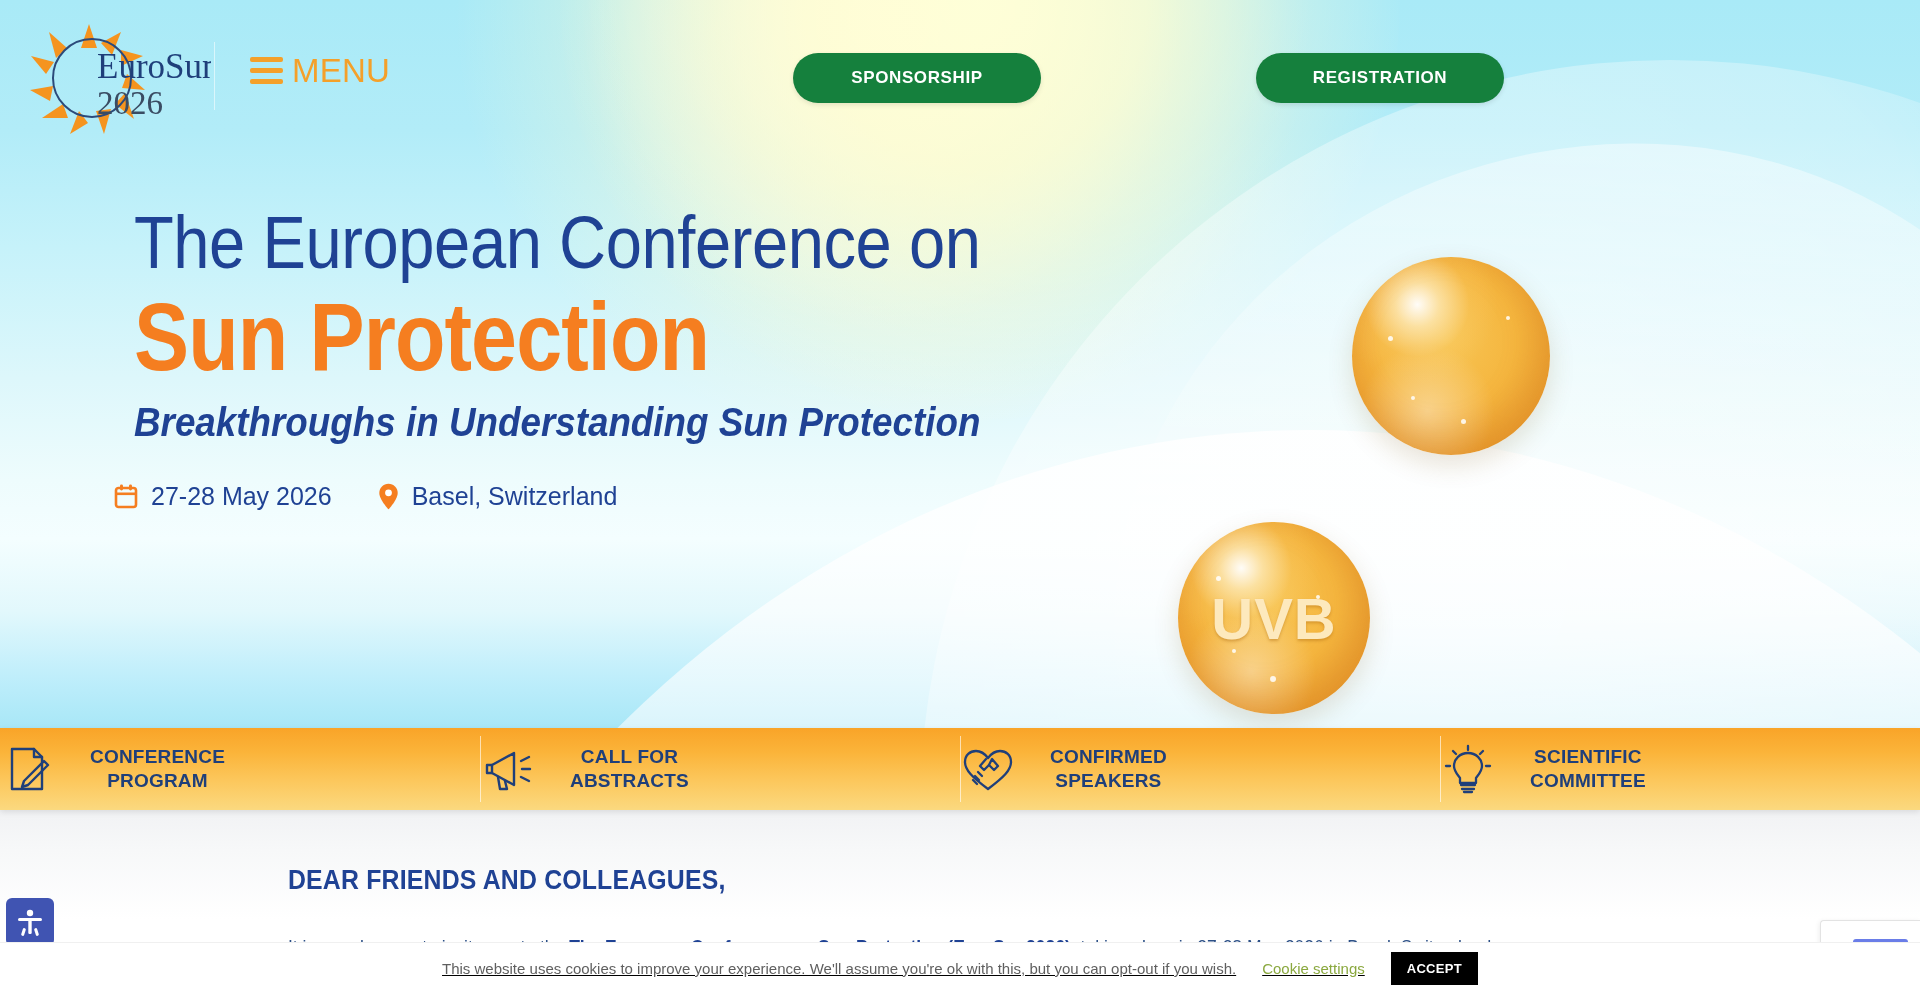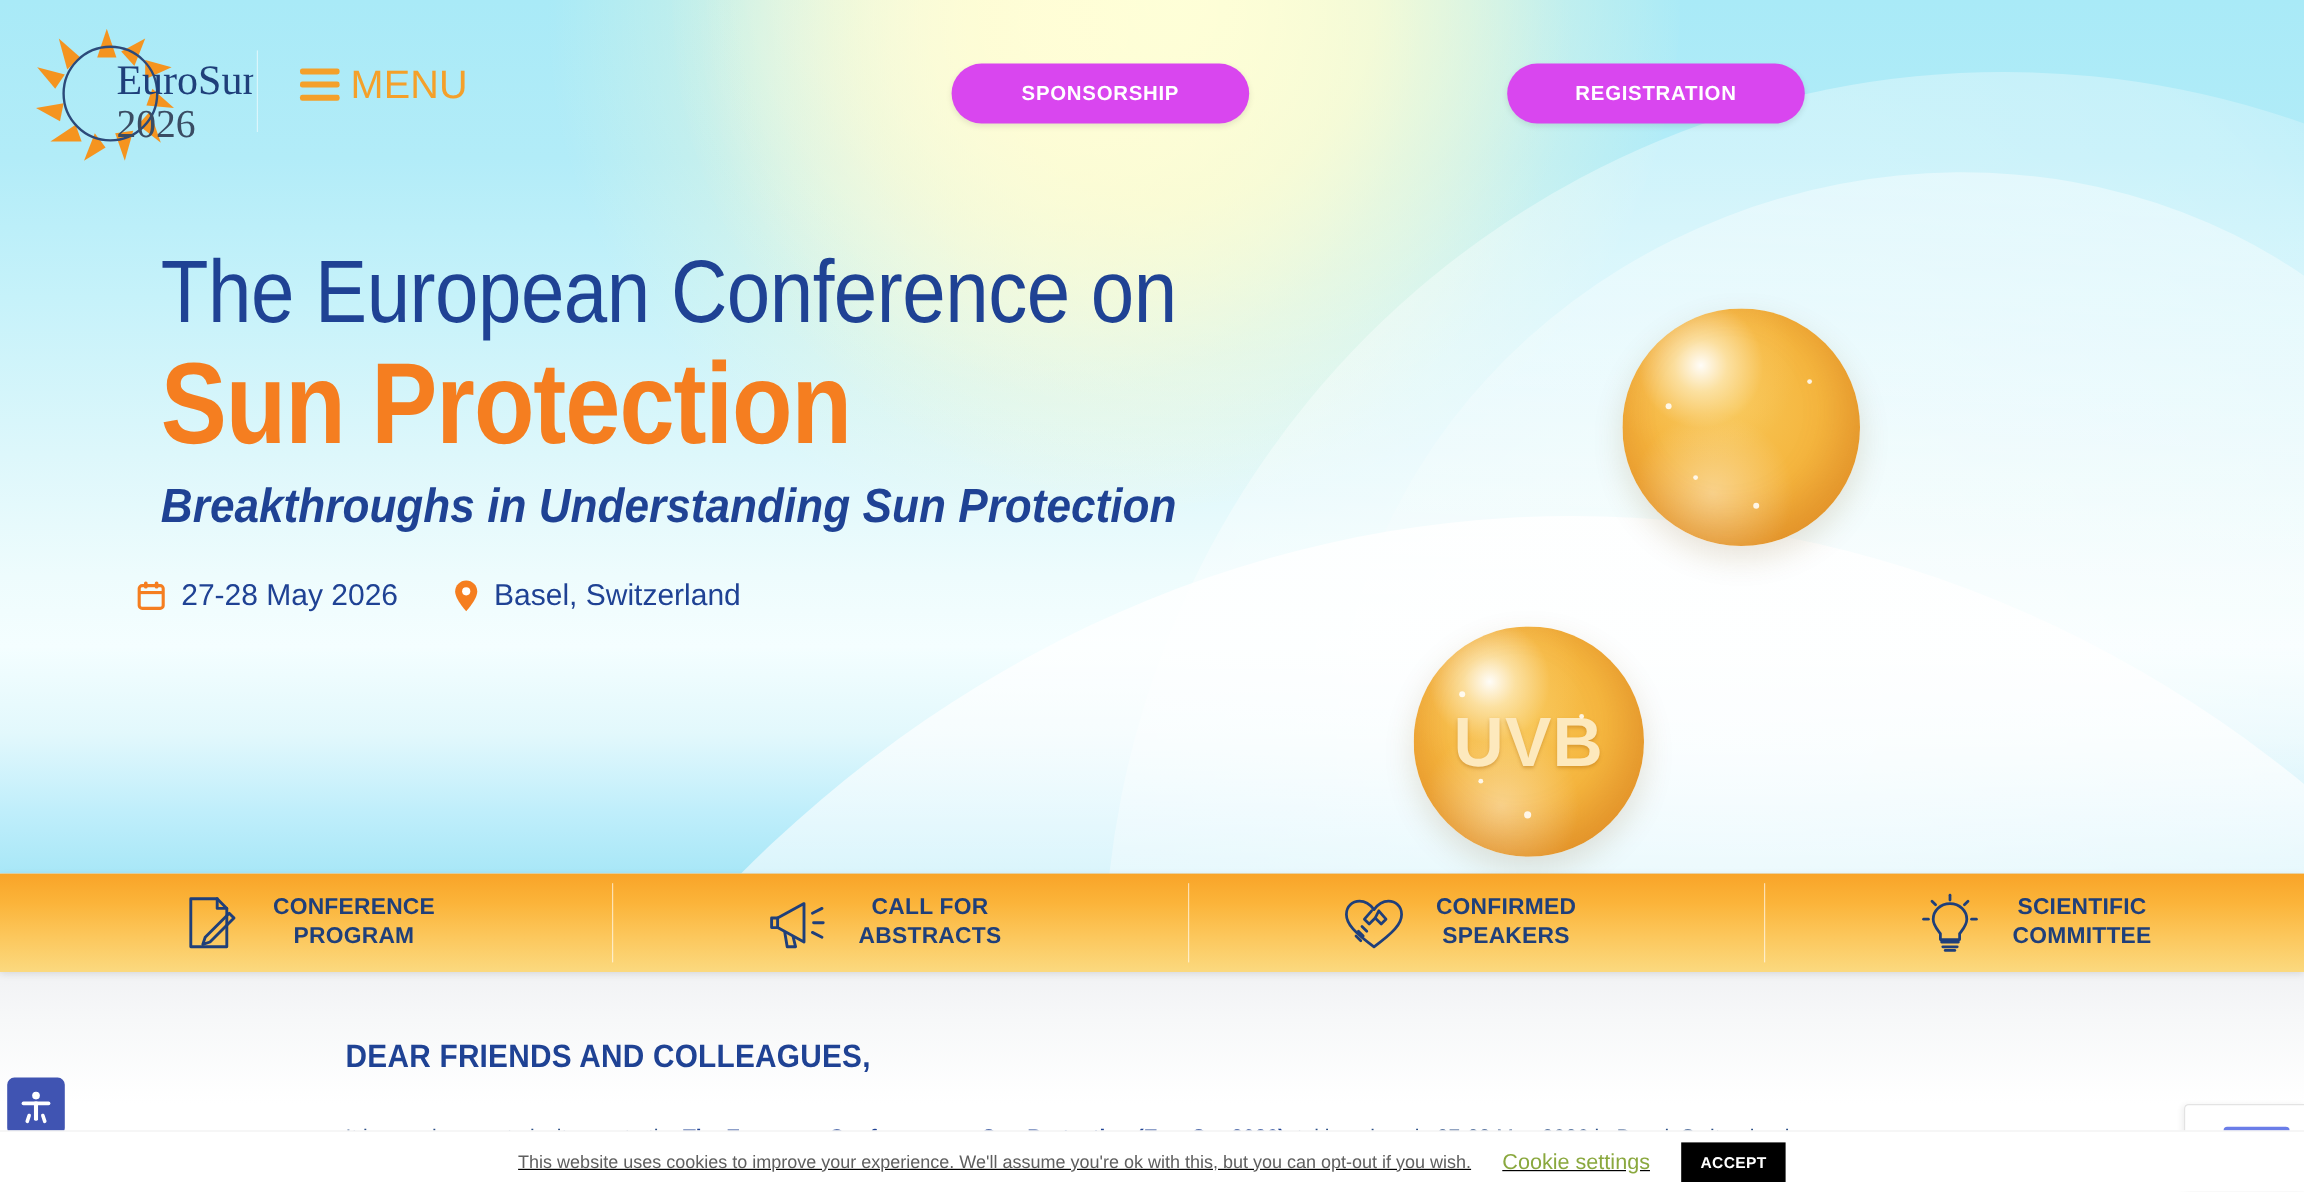--- a/index.html
+++ b/index.html
@@ -102,21 +102,21 @@
     background: #f4a02a; border-radius: 2px;
   }
   .menu-label {
     font-size: 33px; font-weight: 400; color: #f4a02a;
     letter-spacing: 0.2px; line-height: 1;
   }
 
   .btn-pill {
     position: absolute; top: 53px;
     height: 50px;
-    background: #d946ef;
+    background: #15803d;
     color: #ffffff;
     border: none; border-radius: 26px;
     font-family: "Liberation Sans", sans-serif;
     font-size: 17px; font-weight: bold; letter-spacing: 0.6px;
     cursor: pointer;
     display: flex; align-items: center; justify-content: center;
     box-shadow: 0 2px 5px rgba(0,0,0,0.10);
   }
   #btn-sponsorship { left: 793px; width: 248px; }
   #btn-registration { left: 1256px; width: 248px; }
@@ -198,25 +198,24 @@
   .quickbar {
     position: absolute; left: 0; top: 728px;
     width: 1920px; height: 82px;
     display: flex;
     background: linear-gradient(180deg, #f9a428 0%, #fbb43a 30%, #fcc65a 62%, #fbd97f 100%);
     box-shadow: 0 2px 6px rgba(0,0,0,0.10);
     z-index: 35;
   }
   .quick-item {
     flex: 1;
-    display: flex; align-items: center; justify-content: center;
-    gap: 24px;
+    display: flex; align-items: center; 
+    gap: 34px;
     cursor: pointer;
     position: relative;
-    margin-left: 30px;
   }
   .quick-item + .quick-item::before {
     content: ""; position: absolute; left: 0; top: 8px;
     width: 1px; height: 66px;
     background: rgba(255,255,255,0.62);
   }
   .quick-label {
     font-size: 19px; font-weight: bold; color: #1f3f7a;
     line-height: 1.25; text-align: center;
     letter-spacing: 0.2px;
@@ -281,21 +280,21 @@
     gap: 0;
     z-index: 60;
     border-top: 1px solid #f0f0f0;
     text-decoration: underline;
   }
   .cookie-text {
     font-size: 15px; color: #5f5f5f;
   }
   .cookie-settings {
     margin-left: 26px;
-    font-size: 18px; color: #8aa83e;
+    font-size: 15px; color: #8aa83e;
     text-decoration: none; cursor: pointer;
   }
   .cookie-accept {
     margin-left: 26px;
     background: #000000; color: #ffffff;
     border: none;
     font-family: "Liberation Sans", sans-serif;
     font-size: 13px; font-weight: bold; letter-spacing: 0.3px;
     padding: 9px 16px;
     cursor: pointer;

